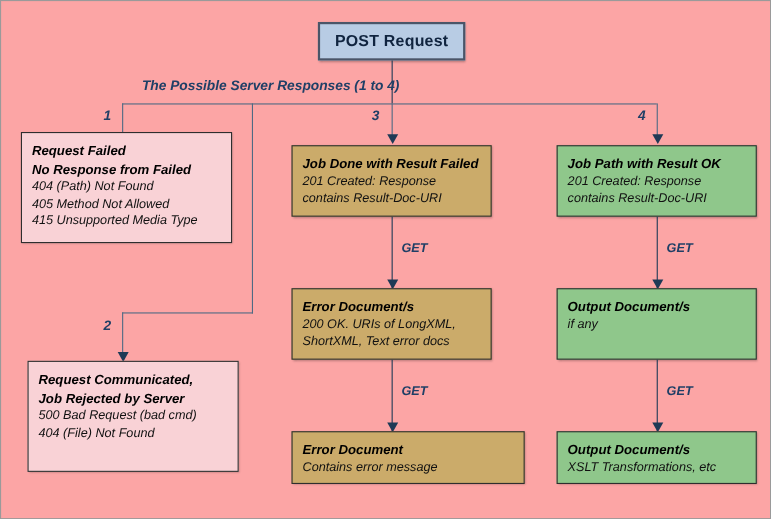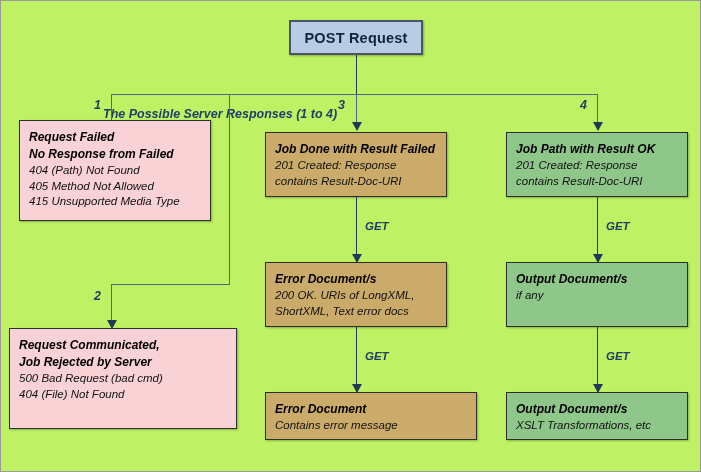--- a/index.html
+++ b/index.html
@@ -7,21 +7,21 @@
     padding: 0;
     background: #ffffff;
   }
   body {
     font-family: "Liberation Sans", sans-serif;
   }
   #canvas {
     position: relative;
     width: 701px;
     height: 472px;
-    background: #bef264;
+    background: #fca5a5;
     border: 1px solid #9a9a9a;
     box-sizing: border-box;
     overflow: hidden;
   }
   
   .node {
     position: absolute;
     box-sizing: border-box;
     border: 1px solid #2e2e2e;
     box-shadow: 1px 1px 2px rgba(0,0,0,0.28);
@@ -102,21 +102,21 @@
 <div id="canvas">
 
   <div class="start" style="left:288px; top:19px; width:134px; height:35px;">
     <span>POST Request</span>
   </div>
 
   <div class="vline" style="left:355px; top:54px; width:1px; height:39px;"></div>
 
   <div class="hline" style="left:110px; top:93px; width:486px;"></div>
 
-  <div class="lbl bus" style="left:102px; top:70px;margin-top:36px;">The Possible Server Responses (1 to 4)</div>
+  <div class="lbl bus" style="left:128px; top:70px;">The Possible Server Responses (1 to 4)</div>
 
   <div class="vline thin" style="left:110px; top:93px; height:30px;"></div>
   <div class="arrow" style="left:106px; top:121px;"></div>
   <div class="lbl num" style="left:93px; top:97px;">1</div>
 
   <div class="vline thin" style="left:228px; top:93px; height:191px;"></div>
   <div class="hline" style="left:110px; top:283px; width:119px;"></div>
   <div class="vline thin" style="left:110px; top:283px; height:38px;"></div>
   <div class="arrow" style="left:106px; top:319px;"></div>
   <div class="lbl num" style="left:93px; top:288px;">2</div>
@@ -130,21 +130,21 @@
   <div class="lbl num" style="left:579px; top:97px;">4</div>
 
   <div class="node pink" style="left:18px; top:119px; width:192px; height:101px;">
     <div class="title">Request Failed</div>
     <div class="title">No Response from Failed</div>
     <div class="line">404 (Path) Not Found</div>
     <div class="line">405 Method Not Allowed</div>
     <div class="line">415 Unsupported Media Type</div>
   </div>
 
-  <div class="node pink" style="left:8px; top:327px; width:228px; height:101px;">
+  <div class="node pink" style="left:24px; top:327px; width:192px; height:101px;">
     <div class="title">Request Communicated,</div>
     <div class="title">Job Rejected by Server</div>
     <div class="line">500 Bad Request (bad cmd)</div>
     <div class="line">404 (File) Not Found</div>
   </div>
 
   <div class="node tan" style="left:264px; top:131px; width:182px; height:65px;">
     <div class="title">Job Done with Result Failed</div>
     <div class="line">201 Created: Response</div>
     <div class="line">contains Result-Doc-URI</div>

